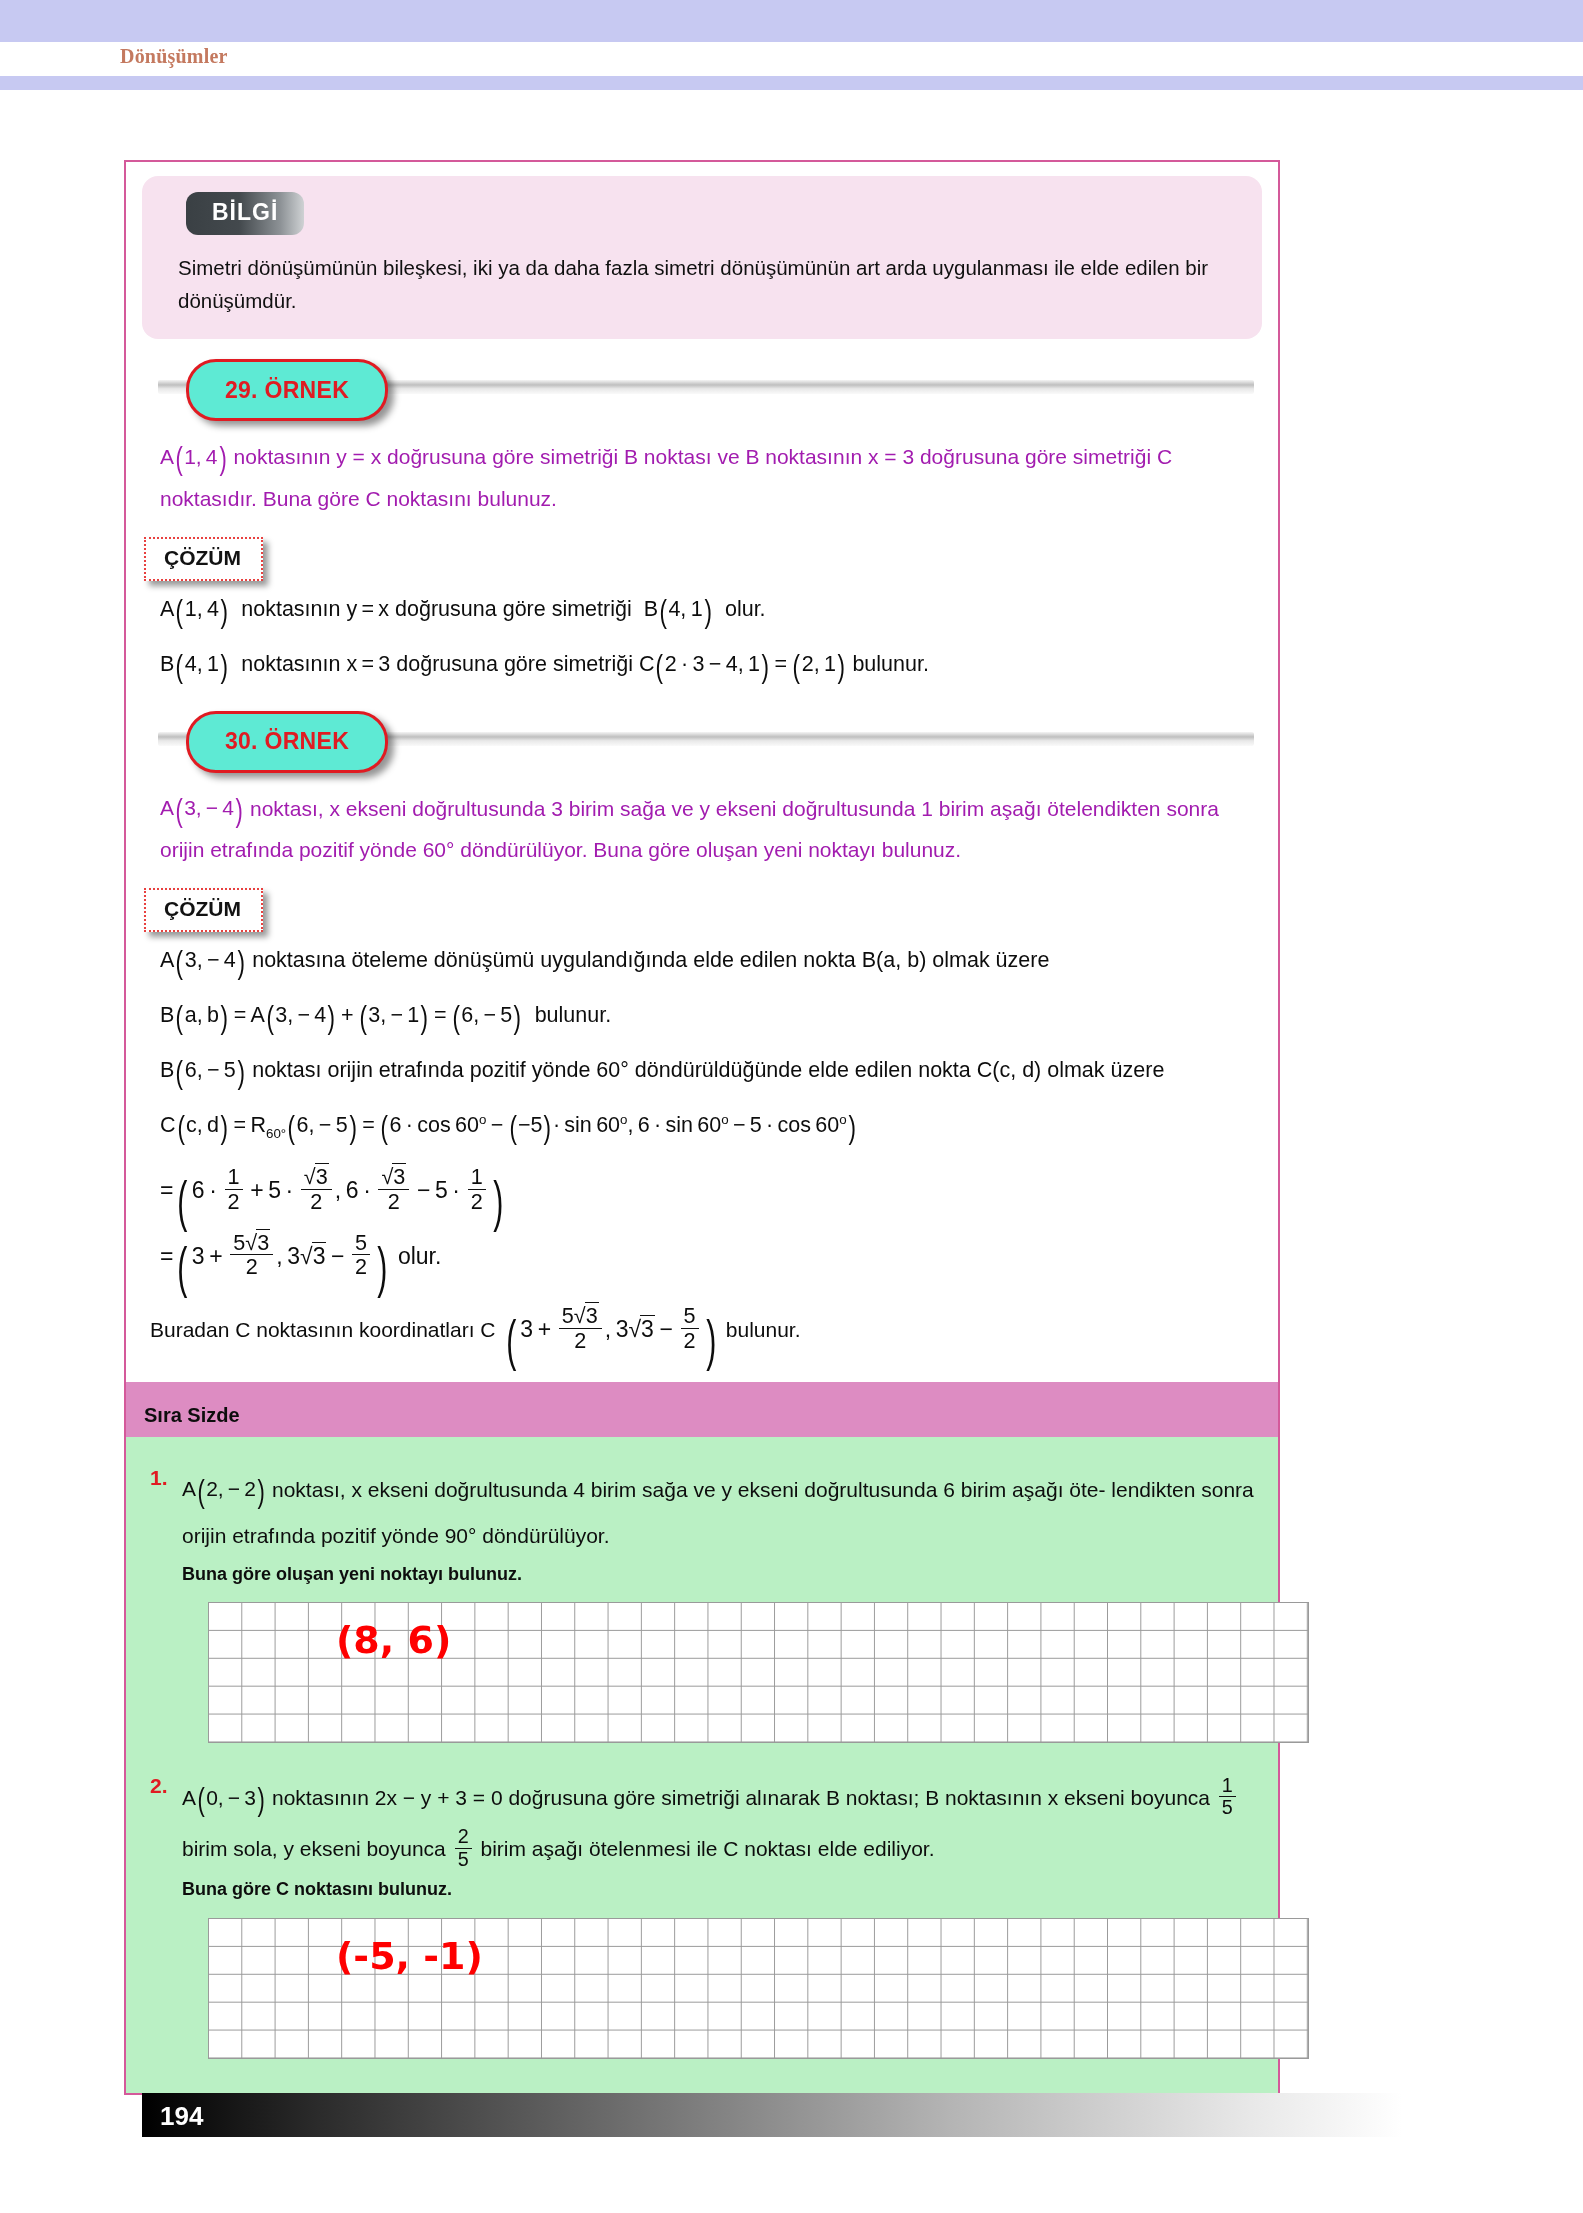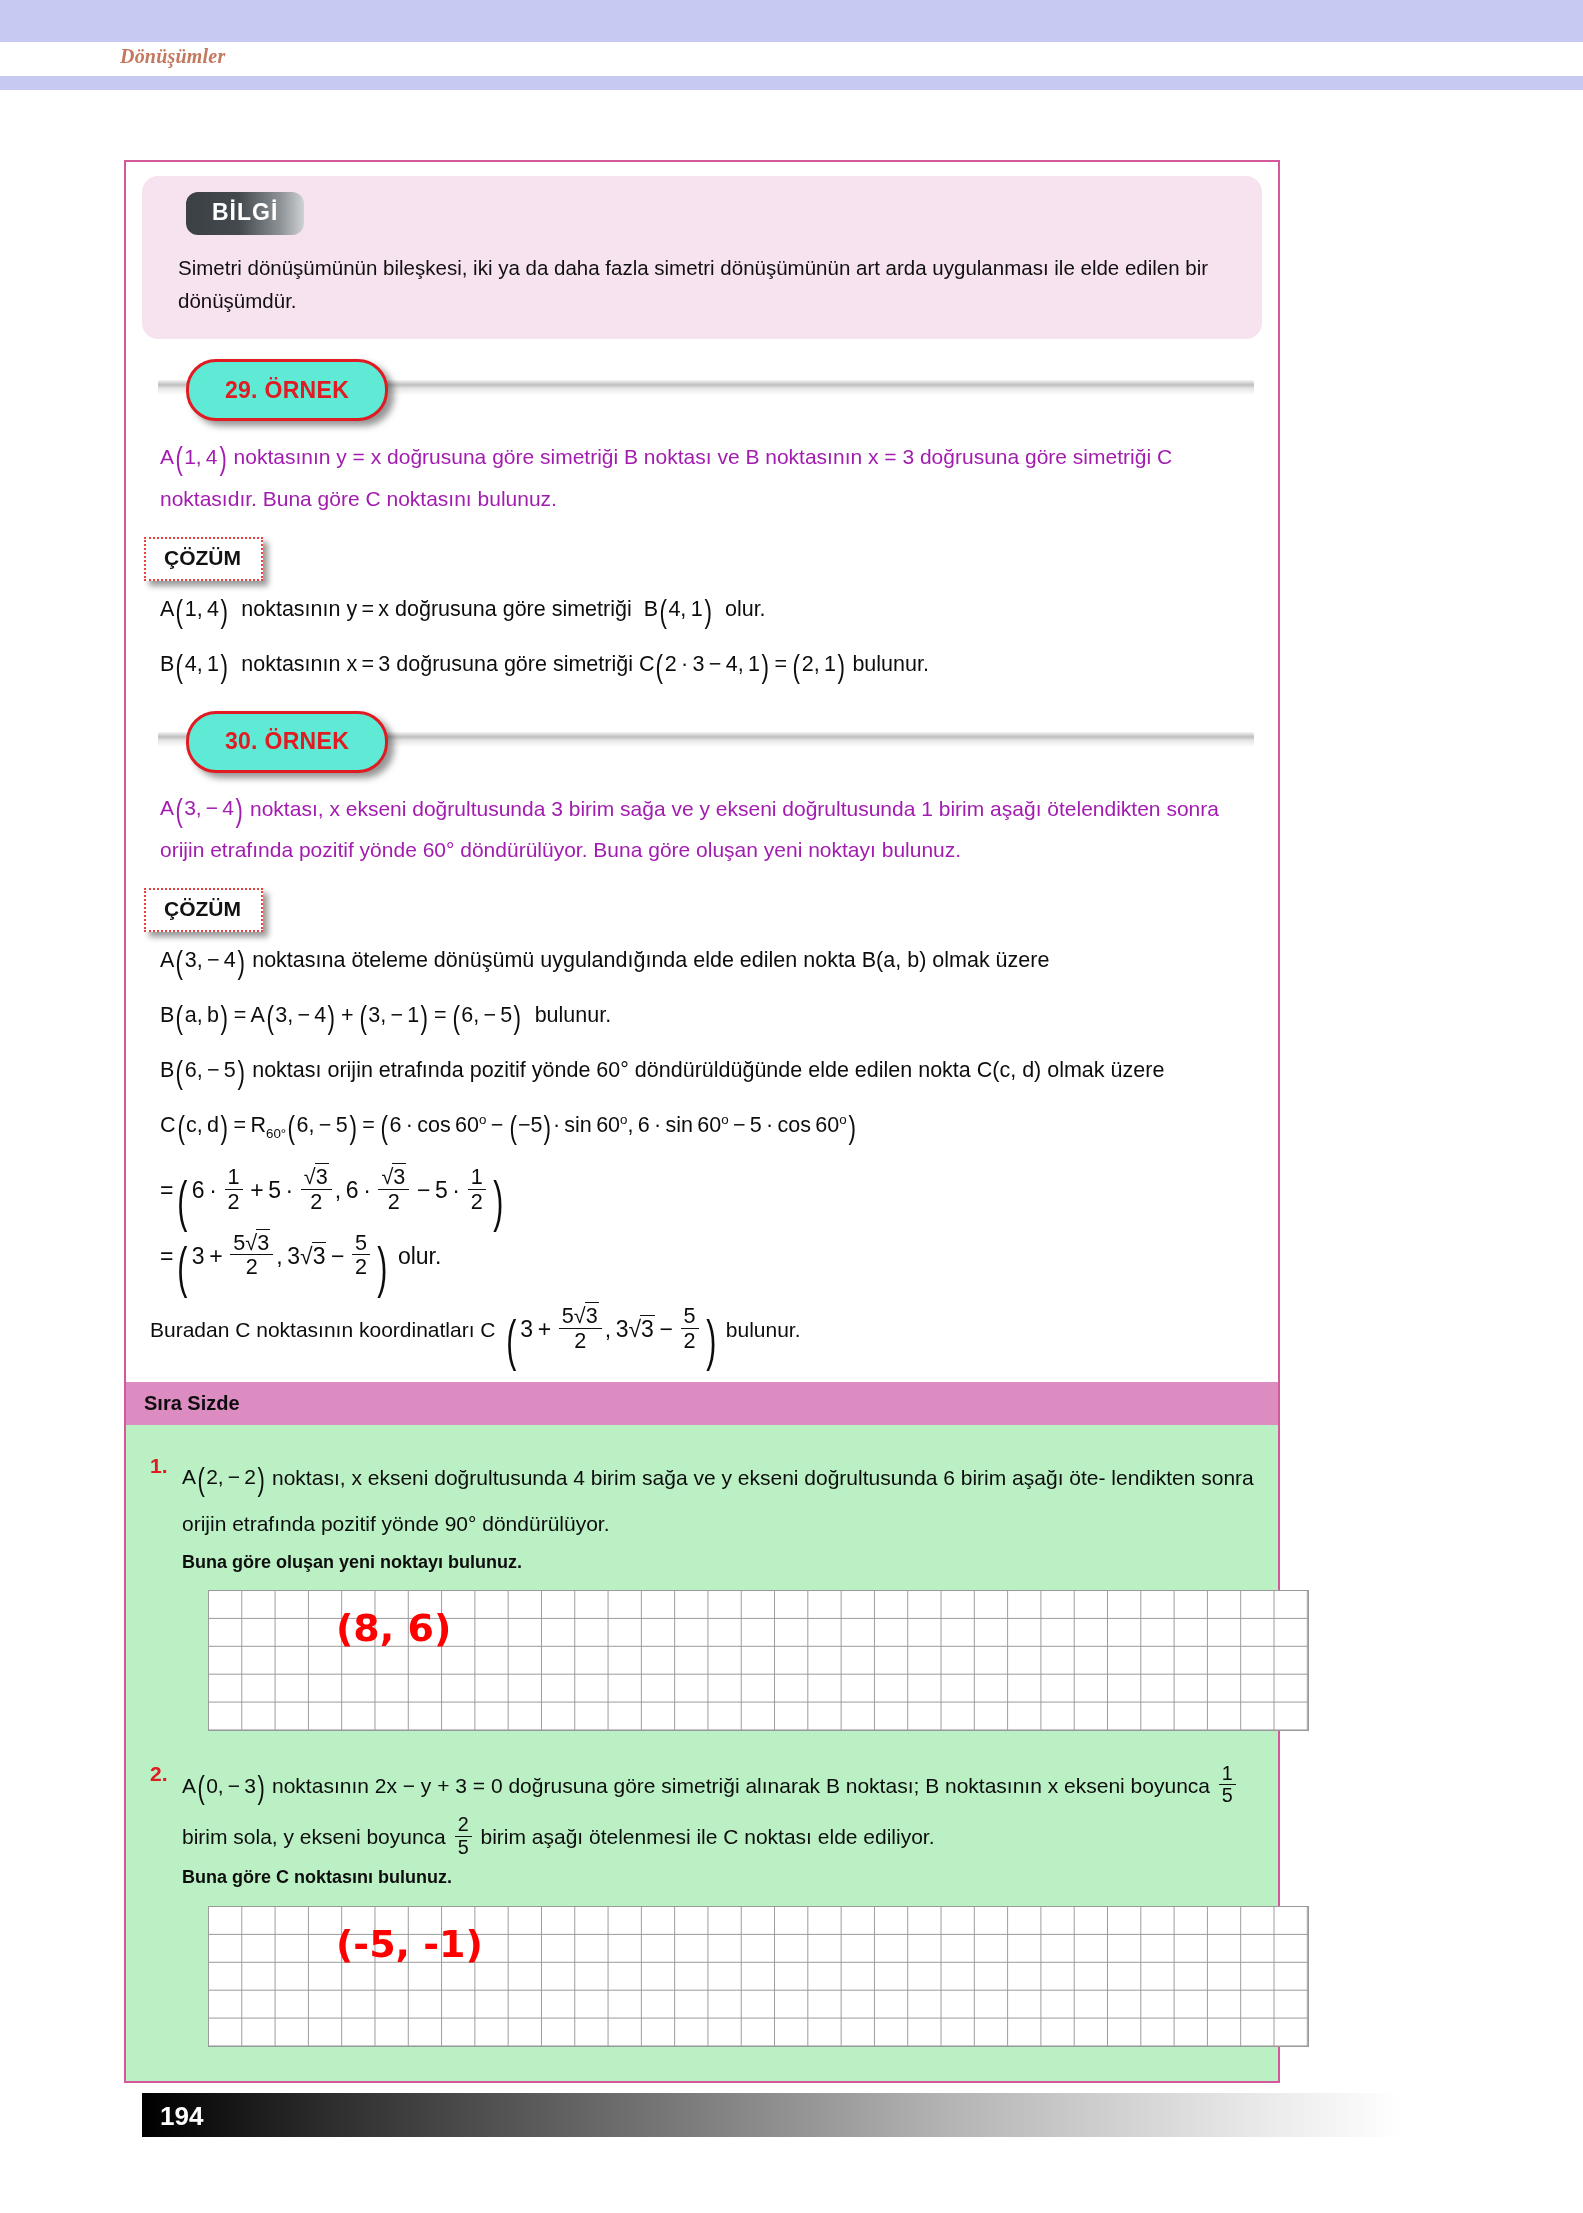--- a/index.html
+++ b/index.html
@@ -32,21 +32,20 @@
   .hdr-band-bot {
     position: absolute;
     left: 0; top: 76px;
     width: 1583px; height: 14px;
     background: #c7c9f2;
   }
   .hdr-title {
     position: absolute;
     left: 120px; top: 45px;
     font-family: "Liberation Serif", "DejaVu Serif", serif;
-    font-style: italic;
     font-weight: bold;
     font-size: 20px;
     color: #c4795f;
     letter-spacing: .2px;
   }
 
   
   .frame {
     position: absolute;
     left: 124px; top: 160px;
@@ -178,21 +177,21 @@
   .rad .bar {
     border-top: 1.5px solid #111;
     padding: 0 1px;
     margin-left: -1px;
   }
 
   
   .sira-head {
     background: #dd8cc2;
     margin: 26px 0 0 0;
-    padding: 10px 0 10px 18px;
+    padding: 22px 0 10px 18px;
     font-weight: bold;
     font-size: 20px;
     color: #0d0d0d;
   }
   .sira-body {
     background: #baf0c4;
     padding: 18px 24px 34px 24px;
   }
   .q {
     display: flex;

